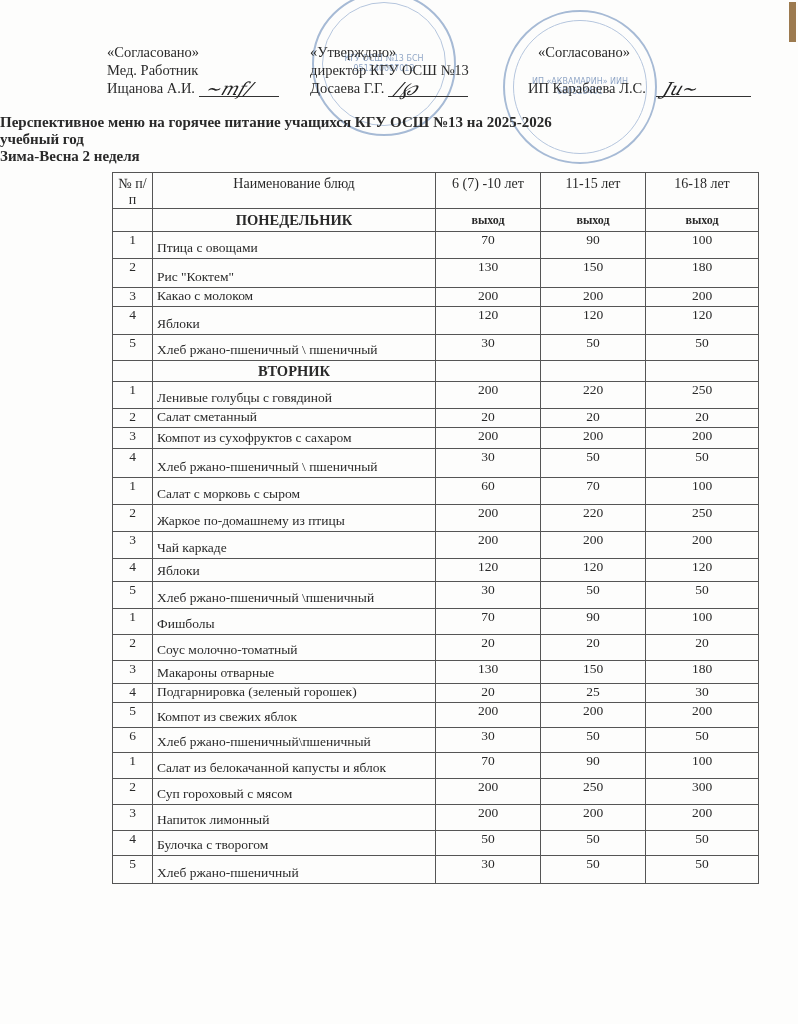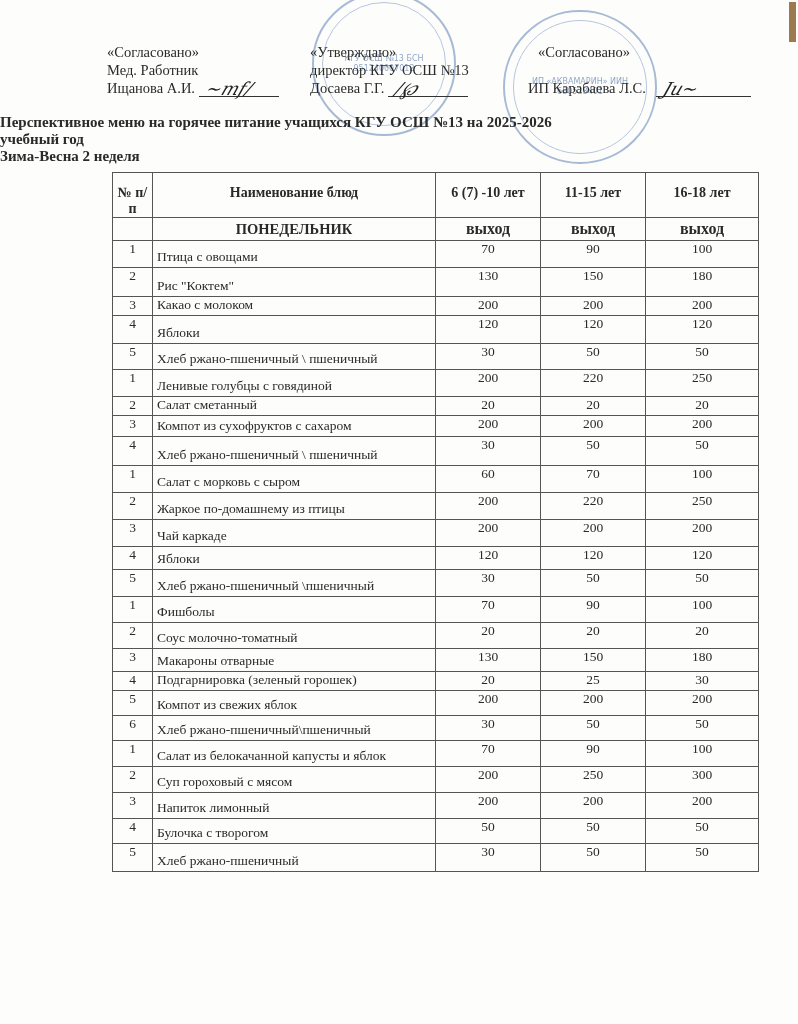--- a/index.html
+++ b/index.html
@@ -17,25 +17,25 @@
     font-family:"DejaVu Sans",sans-serif; opacity:0.75;
   }
   .stamp::after { content:""; position:absolute; inset:8px; border-radius:50%; border:1px solid #9db3d3; }
   .stamp span { font-size:8px; line-height:10px; padding:18px; }
   .title { position:absolute; left:0; width:798px; font-weight:bold; font-size:15px; line-height:17px; color:#2a2a2a; }
   .brown-strip { position:absolute; left:789px; top:2px; width:7px; height:40px; background:#9c7a4f; }
   table { position:absolute; left:112px; top:172px; border-collapse:collapse; width:646px; table-layout:fixed; }
   td { border:1px solid #555; padding:0 4px; font-size:13.5px; vertical-align:top; }
   td.num { text-align:center; }
   td.val { text-align:center; font-size:13.5px; }
-  .hdr td { font-weight:bold; font-size:14px; text-align:center; padding-top:12px; }
+  .hdr td { font-weight:normal; font-size:14px; text-align:center; padding-top:3px; }
   .hdr td.name { text-align:center; }
   .sub td { height:22px; vertical-align:middle; }
   .sub td.day { font-weight:bold; font-size:14.5px; text-align:center; }
-  .sub td.out { font-weight:bold; font-size:16px; text-align:center; }
+  .sub td.out { font-weight:bold; font-size:12px; text-align:center; }
   .dayrow td { height:20px; font-weight:bold; font-size:14.5px; text-align:center; vertical-align:middle; }
   td.dish { vertical-align:bottom; padding-bottom:2px; }
 </style>
 </head>
 <body>
 
 <div class="brown-strip"></div>
 
 <div class="stamp" style="left:312px;top:-8px;width:140px;height:140px;">
   <span>КГУ ОСШ №13 БСН 951240007012</span>
@@ -120,20 +120,27 @@
         <td class="val">120</td>
         <td class="val">120</td>
       </tr>
       <tr>
         <td class="num" style="height: 25px;">5</td>
         <td class="dish">Хлеб ржано-пшеничный \ пшеничный</td>
         <td class="val">30</td>
         <td class="val">50</td>
         <td class="val">50</td>
       </tr>
+      <tr class="dayrow">
+        <td></td>
+        <td class="day">ВТОРНИК</td>
+        <td></td>
+        <td></td>
+        <td></td>
+      </tr>
       <tr>
         <td class="num" style="height: 26px;">1</td>
         <td class="dish">Ленивые голубцы с говядиной</td>
         <td class="val">200</td>
         <td class="val">220</td>
         <td class="val">250</td>
       </tr>
       <tr>
         <td class="num" style="height: 18px;">2</td>
         <td class="dish">Салат сметанный</td>

